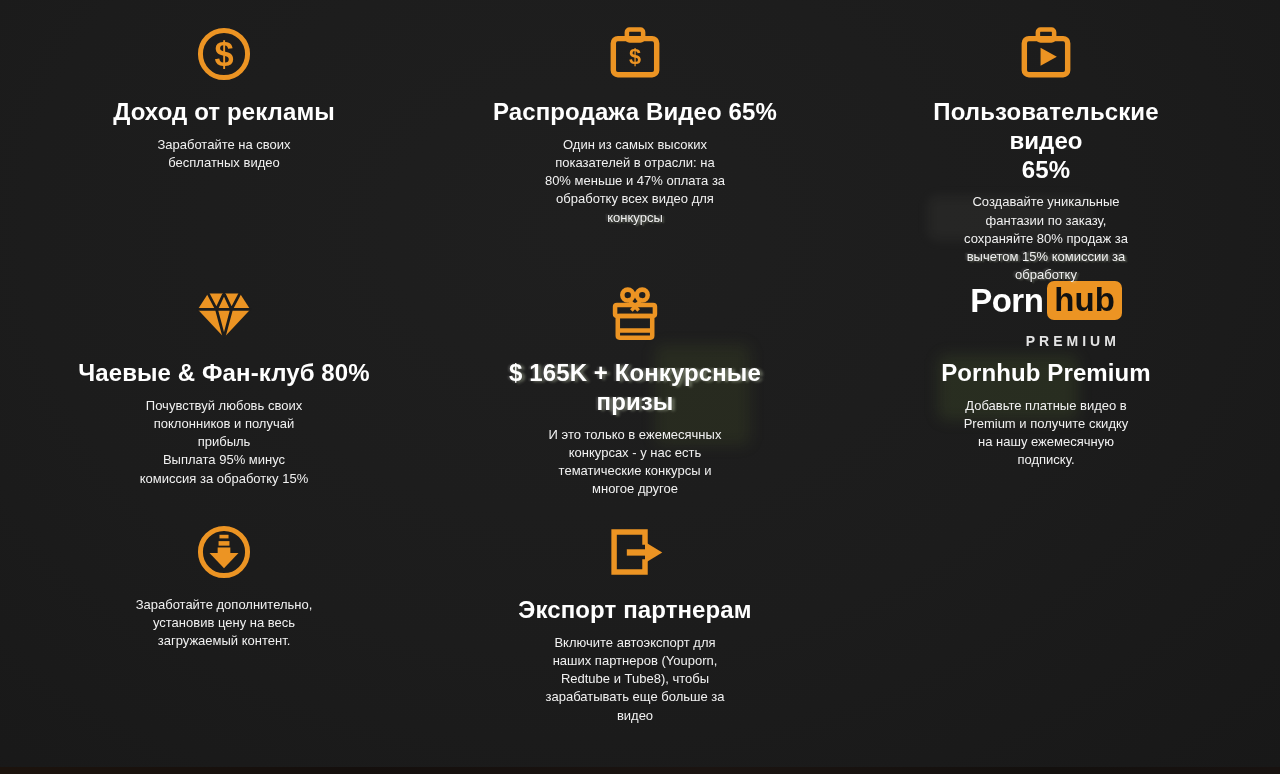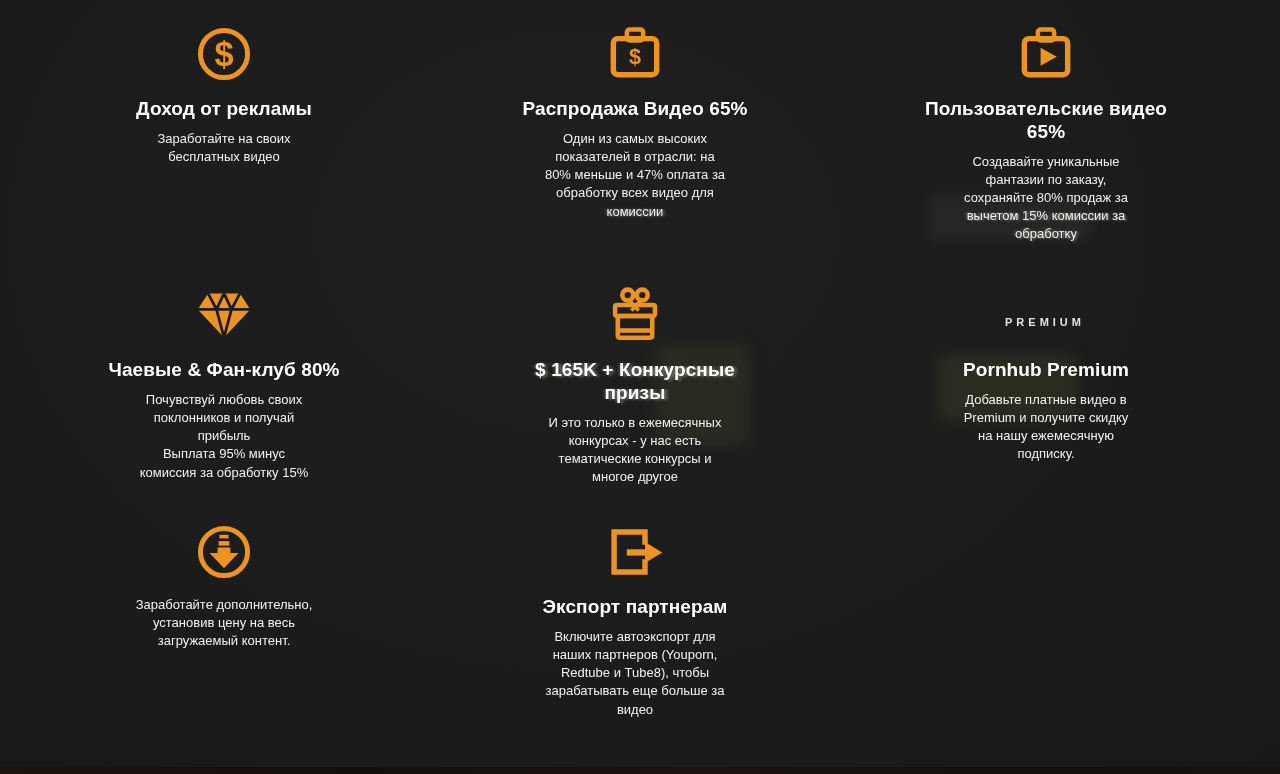--- a/index.html
+++ b/index.html
@@ -13,21 +13,21 @@
     display:grid;
     grid-template-columns:300px 300px 300px;
     grid-template-rows:261px 237px auto;
     column-gap:111px;
     padding:22px 84px 0 74px;
     box-sizing:border-box;
   }
   .card { text-align:center; color:#fff; }
   .icon-area { height:64px; display:flex; align-items:center; justify-content:center; margin-bottom:12px; }
   .card h3 {
-    margin:0 0 9px; font-size:19px; font-weight:bold; line-height:1.2;
+    margin:0 0 9px; font-size:24px; font-weight:bold; line-height:1.2;
     color:#ffffff; white-space:pre-line; letter-spacing:.1px;
   }
   .body {
     font-size:13px; line-height:1.4; color:#f1f1f1; white-space:pre-line;
   }
   .garbled {
     display:block;
     filter:blur(0.6px);
     text-shadow:2px 1px 2px rgba(215,225,195,.35), -2px -1px 2px rgba(255,255,255,.18);
   }
@@ -37,21 +37,21 @@
   }
   svg .stroke { fill:none; stroke:#ec9423; }
   svg .fill { fill:#ec9423; }
   svg .facet { stroke:#1c1c1c; stroke-width:3; fill:none; stroke-linecap:round; }
 
   
   .ph-logo { display:flex; flex-direction:column; align-items:center; }
   .ph-row { display:flex; align-items:center; font-weight:bold; font-size:33px; line-height:1; }
   .ph-porn { color:#ffffff; letter-spacing:-0.5px; }
   .ph-hub { background:#ec9423; color:#111111; border-radius:7px; padding:2px 7px 4px; margin-left:4px; }
-  .ph-premium { font-size:11px; letter-spacing:4px; color:#e3e3e3; margin-top:13px; align-self:flex-end; margin-right:2px; font-weight:bold; }
+  .ph-premium { font-size:14px; letter-spacing:4px; color:#e3e3e3; margin-top:13px; align-self:flex-end; margin-right:2px; font-weight:bold; }
 
   
   .blob { position:absolute; border-radius:8px; pointer-events:none; }
   .blob-a { left:655px; top:345px; width:95px;  height:100px; background:rgba(95,110,45,.16); filter:blur(7px); }
   .blob-b { left:938px; top:355px; width:140px; height:65px;  background:rgba(90,115,50,.20); filter:blur(7px); }
   .blob-c { left:928px; top:196px; width:165px; height:44px;  background:rgba(210,210,200,.05); filter:blur(6px); }
 
   .bottom-strip {
     position:absolute; left:0; right:0; bottom:0; height:7px;
     background:linear-gradient(90deg,#1c130d 0%, #140f0d 28%, #1b1411 55%, #13100e 82%, #181210 100%);
@@ -85,21 +85,21 @@
         <svg width="58" height="56" viewBox="0 0 64 62">
           <rect class="stroke" x="23" y="4" width="18" height="12" rx="3" stroke-width="5"></rect>
           <rect class="stroke" x="8" y="14" width="48" height="40" rx="5" stroke-width="6"></rect>
           <text x="32" y="42" text-anchor="middle" font-size="24" font-weight="bold" fill="#ec9423" font-family="Liberation Sans, sans-serif">$</text>
         </svg>
       </div>
       <h3>Распродажа Видео 65%</h3>
       <div class="body"><span>Один из самых высоких
 показателей в отрасли: на
 80% меньше и 47% оплата за
-обработку всех видео для</span><span class="garbled">комиссии</span></div>
+обработку всех видео для</span><span class="garbled">конкурсы</span></div>
     </div>
 
     <div class="card">
       <div class="icon-area">
         <svg width="58" height="56" viewBox="0 0 64 62">
           <rect class="stroke" x="23" y="4" width="18" height="12" rx="3" stroke-width="5"></rect>
           <rect class="stroke" x="8" y="14" width="48" height="40" rx="5" stroke-width="6"></rect>
           <path class="fill" d="M26 24 L44 34 L26 44 Z"></path>
         </svg>
       </div>
@@ -142,20 +142,24 @@
       <div class="body"><span>И это только в ежемесячных
 конкурсах - у нас есть
 тематические конкурсы и
 многое другое</span></div>
     </div>
 
 
     <div class="card">
       <div class="icon-area">
         <div class="ph-logo">
+          <div class="ph-row">
+            <span class="ph-porn">Porn</span>
+            <span class="ph-hub">hub</span>
+          </div>
           <div class="ph-premium">PREMIUM</div>
         </div>
       </div>
       <h3>Pornhub Premium</h3>
       <div class="body"><span>Добавьте платные видео в
 Premium и получите скидку
 на нашу ежемесячную
 подписку.</span></div>
     </div>
 

